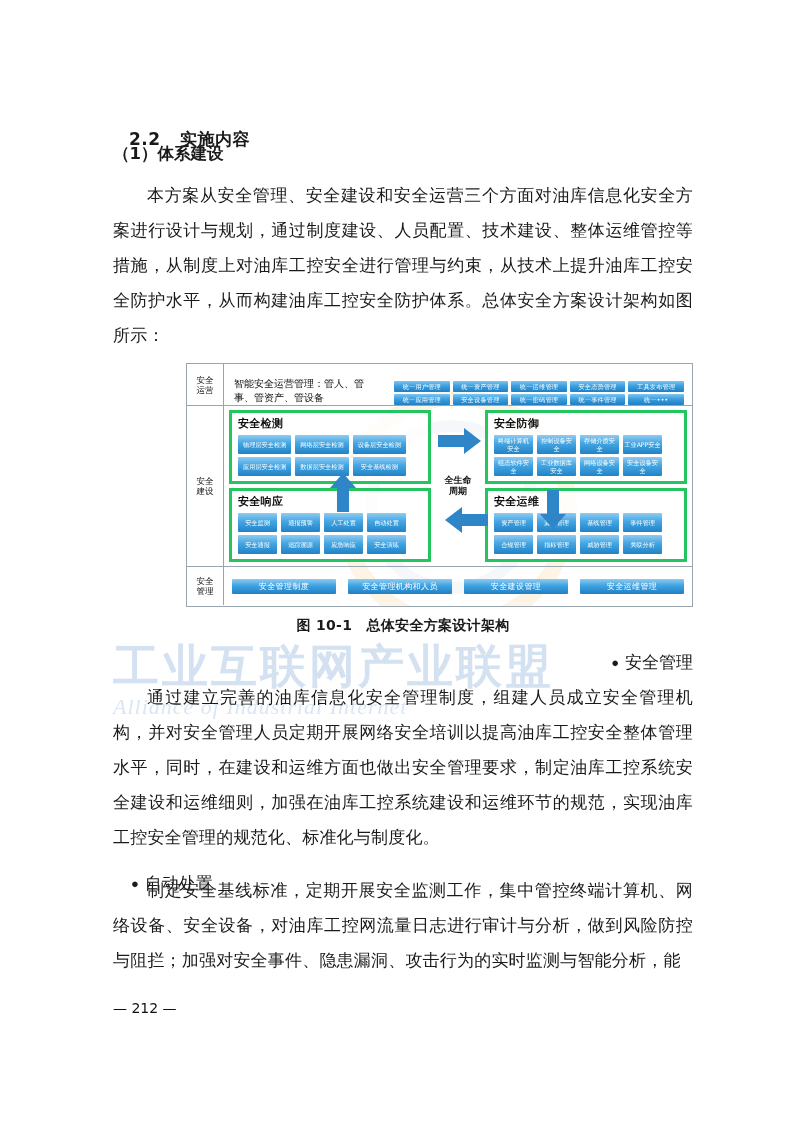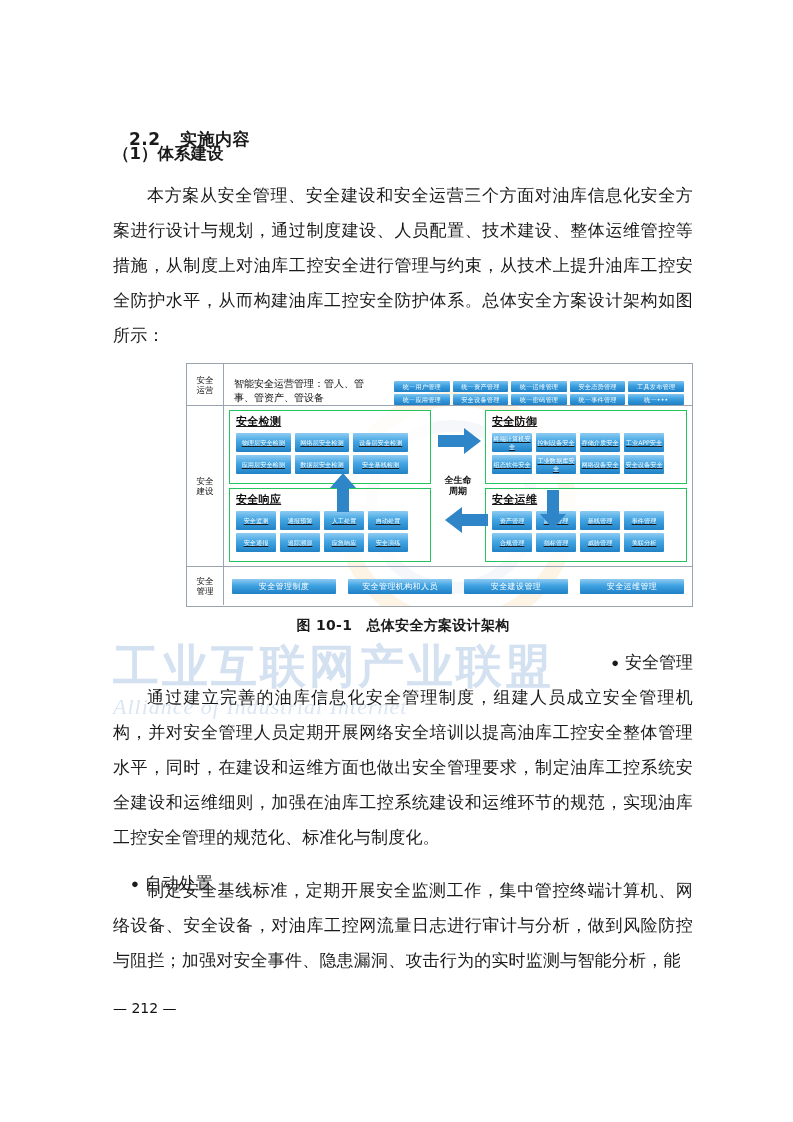--- a/index.html
+++ b/index.html
@@ -108,22 +108,22 @@
     letter-spacing:.2px;white-space:nowrap;overflow:hidden;
   }
 
   .midrow{flex:1;display:flex;position:relative;}
   .quadcol{width:212px;display:flex;flex-direction:column;
            justify-content:space-between;padding:4px 5px;box-sizing:border-box;}
   .centercol{flex:1;display:flex;flex-direction:column;align-items:center;
              justify-content:center;position:relative;}
 
   .panel{
-    border:1px solid #22c55e;background:rgba(255,255,255,.78);
-    padding:3px 22px 5px 6px;box-sizing:border-box;height:74px;text-decoration:underline;
+    border:3px solid #22c55e;background:rgba(255,255,255,.78);
+    padding:3px 22px 5px 6px;box-sizing:border-box;height:74px;
   }
   .panel h4{
     margin:0 0 4px 0;font-size:11px;font-weight:bold;color:#111;
     letter-spacing:.3px;
   }
   .pgrid{display:grid;gap:3px 4px;}
   .pgrid.c3{grid-template-columns:repeat(3,1fr);}
   .pgrid.c4{grid-template-columns:repeat(4,1fr);}
   .cell{
     background:linear-gradient(to bottom,#8ecbf2 0%,#43a5e2 45%,#2183c6 100%);

